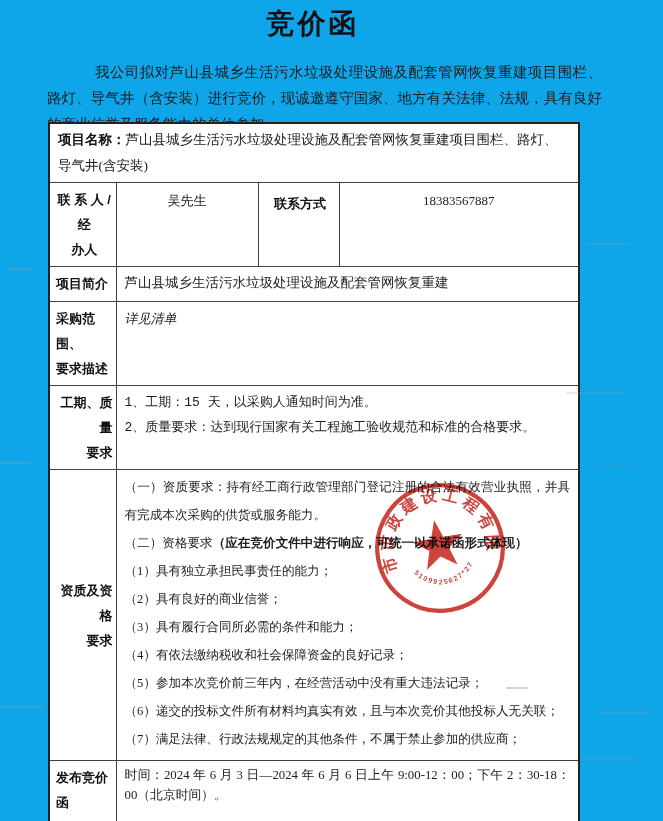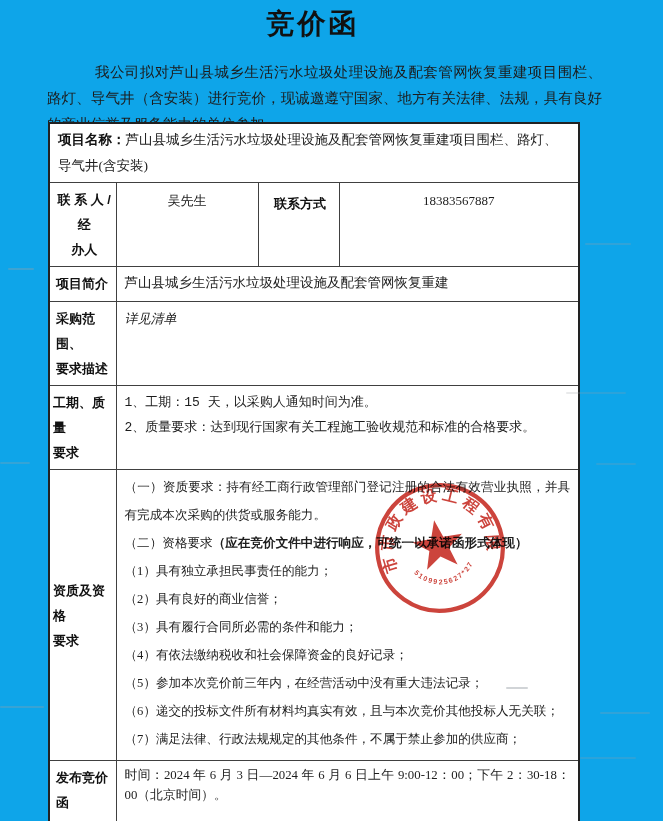--- a/index.html
+++ b/index.html
@@ -60,21 +60,21 @@
   }
   td.lbl{
     font-family:"Liberation Sans", sans-serif;
     font-weight:700;
     font-size:13px;
     line-height:25px;
     white-space:pre-line;
     padding:4px 3px 4px 6px;
     color:#111;
   }
-  td.lbl.center{text-align:left;padding-left:3px;}
+  td.lbl.center{text-align:right;padding-left:3px;}
   td.lbl.vmid{vertical-align:middle;}
   .inline-lbl{
     font-family:"Liberation Sans", sans-serif;
     font-weight:700;
     color:#111;
   }
   .row-projname td{height:49px;font-size:13.5px;line-height:26px;}
   .row-purchaser td{height:26px;font-size:13.5px;line-height:24px;}
   .row-contact td{height:44px;text-align:center;}
   .row-contact td.val{padding-top:7px;}

